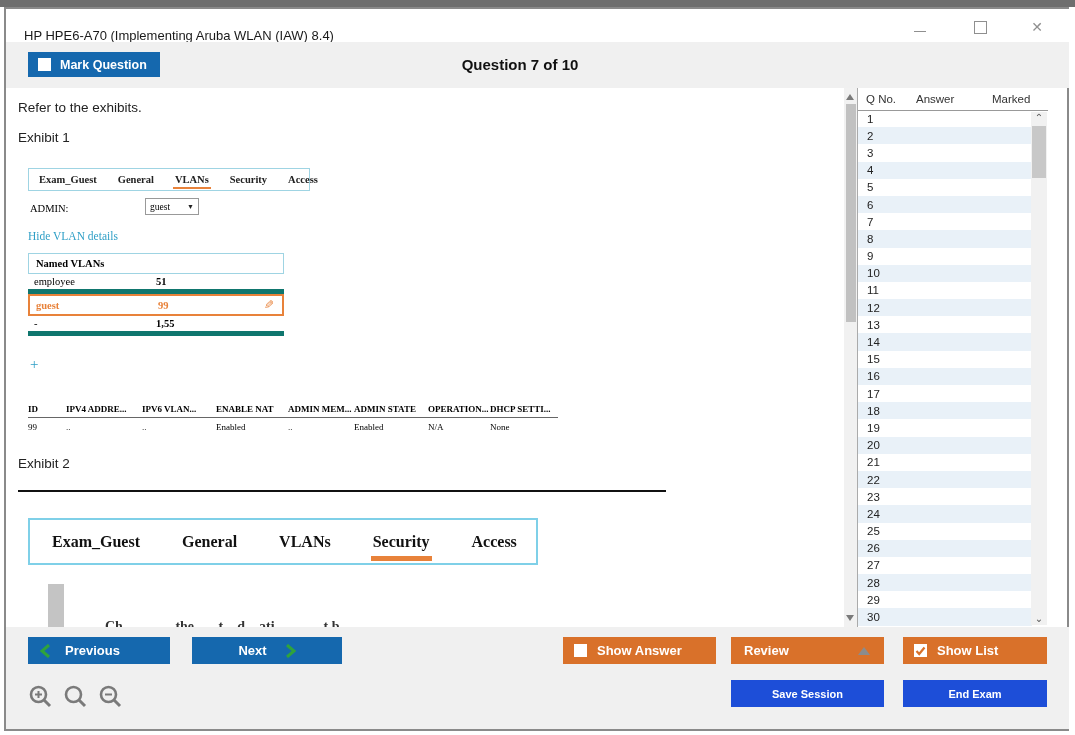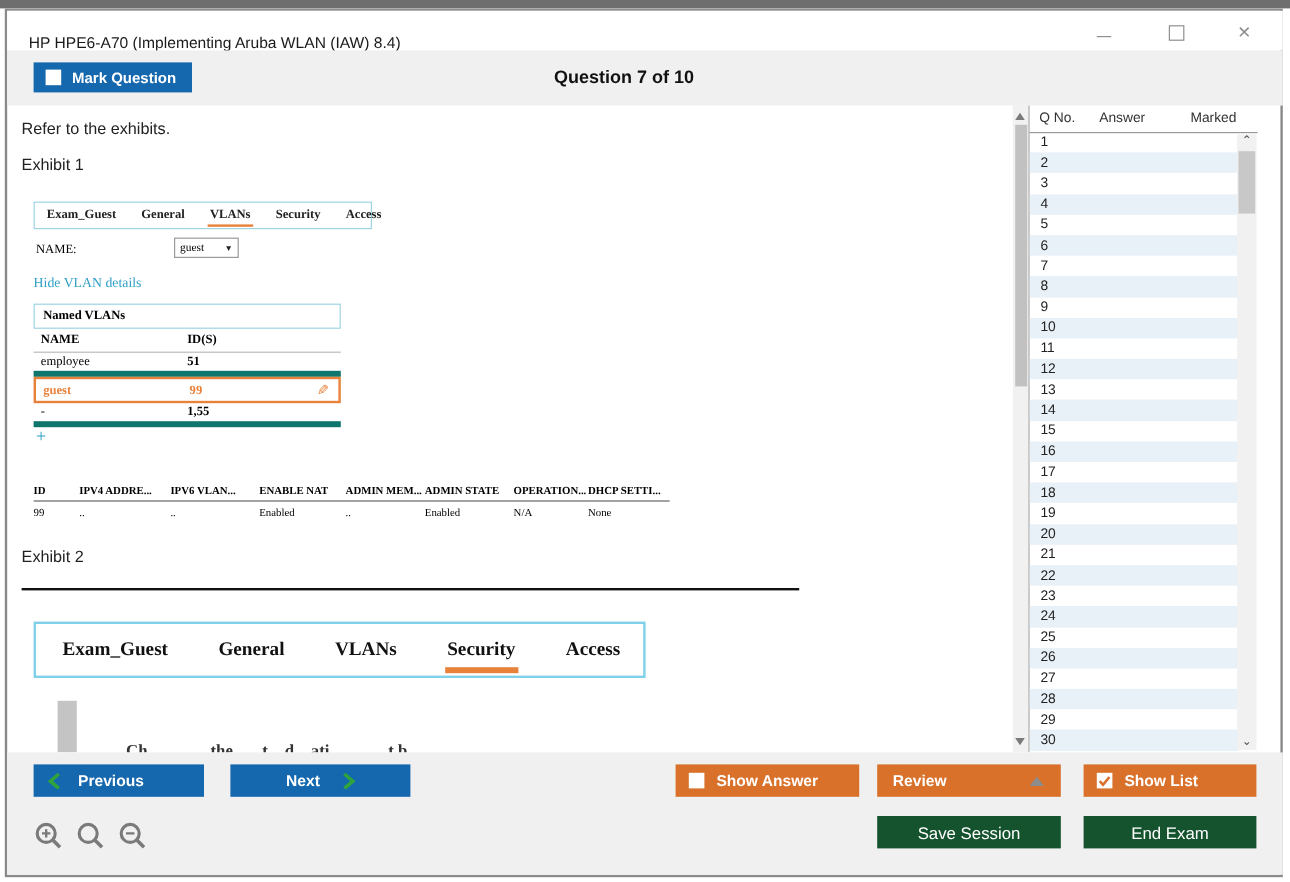--- a/index.html
+++ b/index.html
@@ -82,21 +82,21 @@
   .q-row .n{padding-left:9px;}
   .list-sb{position:absolute;right:1px;top:24px;width:16px;height:513px;background:#f1f1f1;}
   .chev{position:absolute;left:0;width:16px;text-align:center;color:#555;font-size:10px;line-height:12px;cursor:pointer;}
   .list-sb .thumb{position:absolute;left:1px;top:14px;width:14px;height:52px;background:#c8c8c8;cursor:pointer;}
   
   .footer{position:absolute;left:6px;top:627px;width:1063px;height:102px;background:#f0f0f0;}
   .btn{position:absolute;height:27px;display:flex;align-items:center;box-sizing:border-box;cursor:pointer;
     color:#fff;font-weight:bold;font-size:13px;}
   .btn-blue{background:#1568ae;}
   .btn-orange{background:#d9712a;}
-  .btn-navy{background:#14532d;justify-content:center;font-weight:normal;font-size:14px;}
+  .btn-navy{background:#1d4ed8;justify-content:center;font-weight:bold;font-size:11px;}
   .chev-green{flex:0 0 auto;display:flex;align-items:center;}
   .review-tri{width:0;height:0;border-left:6px solid transparent;border-right:6px solid transparent;border-bottom:8px solid #8c8c8c;margin-left:auto;margin-right:14px;}
   .zoom-icons{position:absolute;left:28px;top:684px;display:flex;gap:9px;}
   .zoom-icons svg{cursor:pointer;}
 </style>
 </head>
 <body>
 
 <div class="top-strip"></div>
 <div class="frame"></div>
@@ -119,33 +119,29 @@
   <div class="intro">Refer to the exhibits.</div>
   <div class="ex-label" style="left:11px;top:42px;">Exhibit 1</div>
 
   <div class="tabbox1" id="ex1-tabs">
       <span class="tab">Exam_Guest</span>
       <span class="tab">General</span>
       <span class="tab active">VLANs</span>
       <span class="tab">Security</span>
       <span class="tab">Access</span>
     </div>
-  <div class="vlan-label serif">NAME:</div>
+  <div class="vlan-label serif">ADMIN:</div>
   <div class="vlan-select serif">
     <span>guest</span>
     <span class="arrow">▼</span>
   </div>
   <div class="hide-link serif">Hide VLAN details</div>
 
   <div class="nv-titlebox serif">Named VLANs</div>
   <div class="nv-table serif" id="nv-table">
-    <div class="nv-row hdr">
-      <span class="c1">NAME</span>
-      <span class="c2">ID(S)</span>
-    </div>
   <div class="nv-row">
         <span class="c1">employee</span>
         <span class="c2">51</span>
       </div>
       <div class="nv-row sel">
         <span class="c1">guest</span>
         <span class="c2">99</span>
         <span class="pencil">✎</span>
       </div>
       <div class="nv-row">

